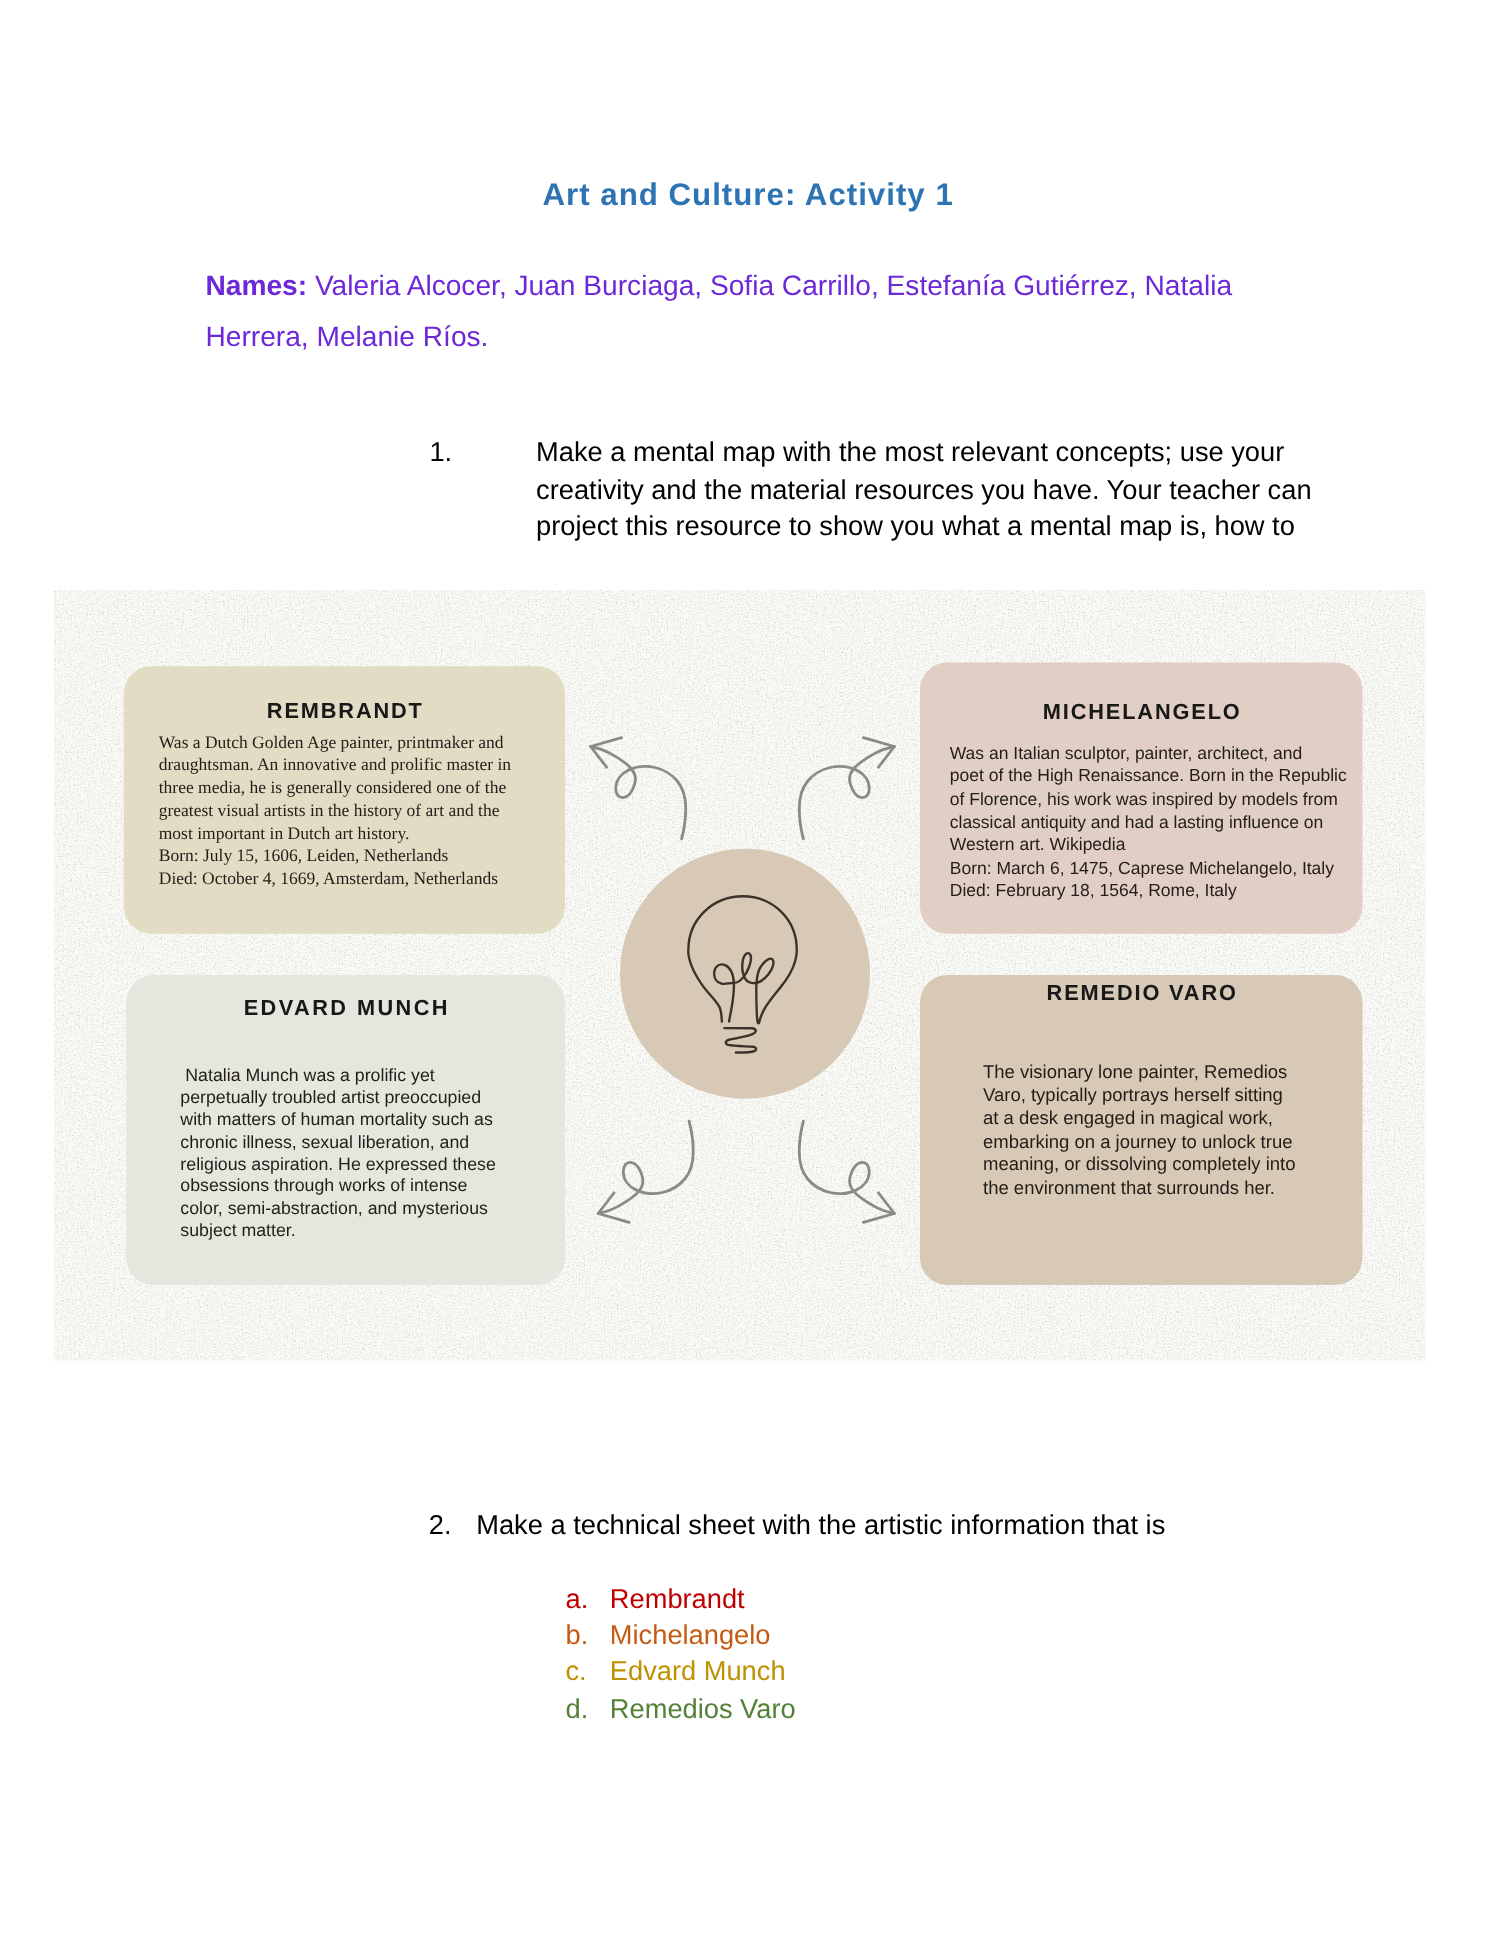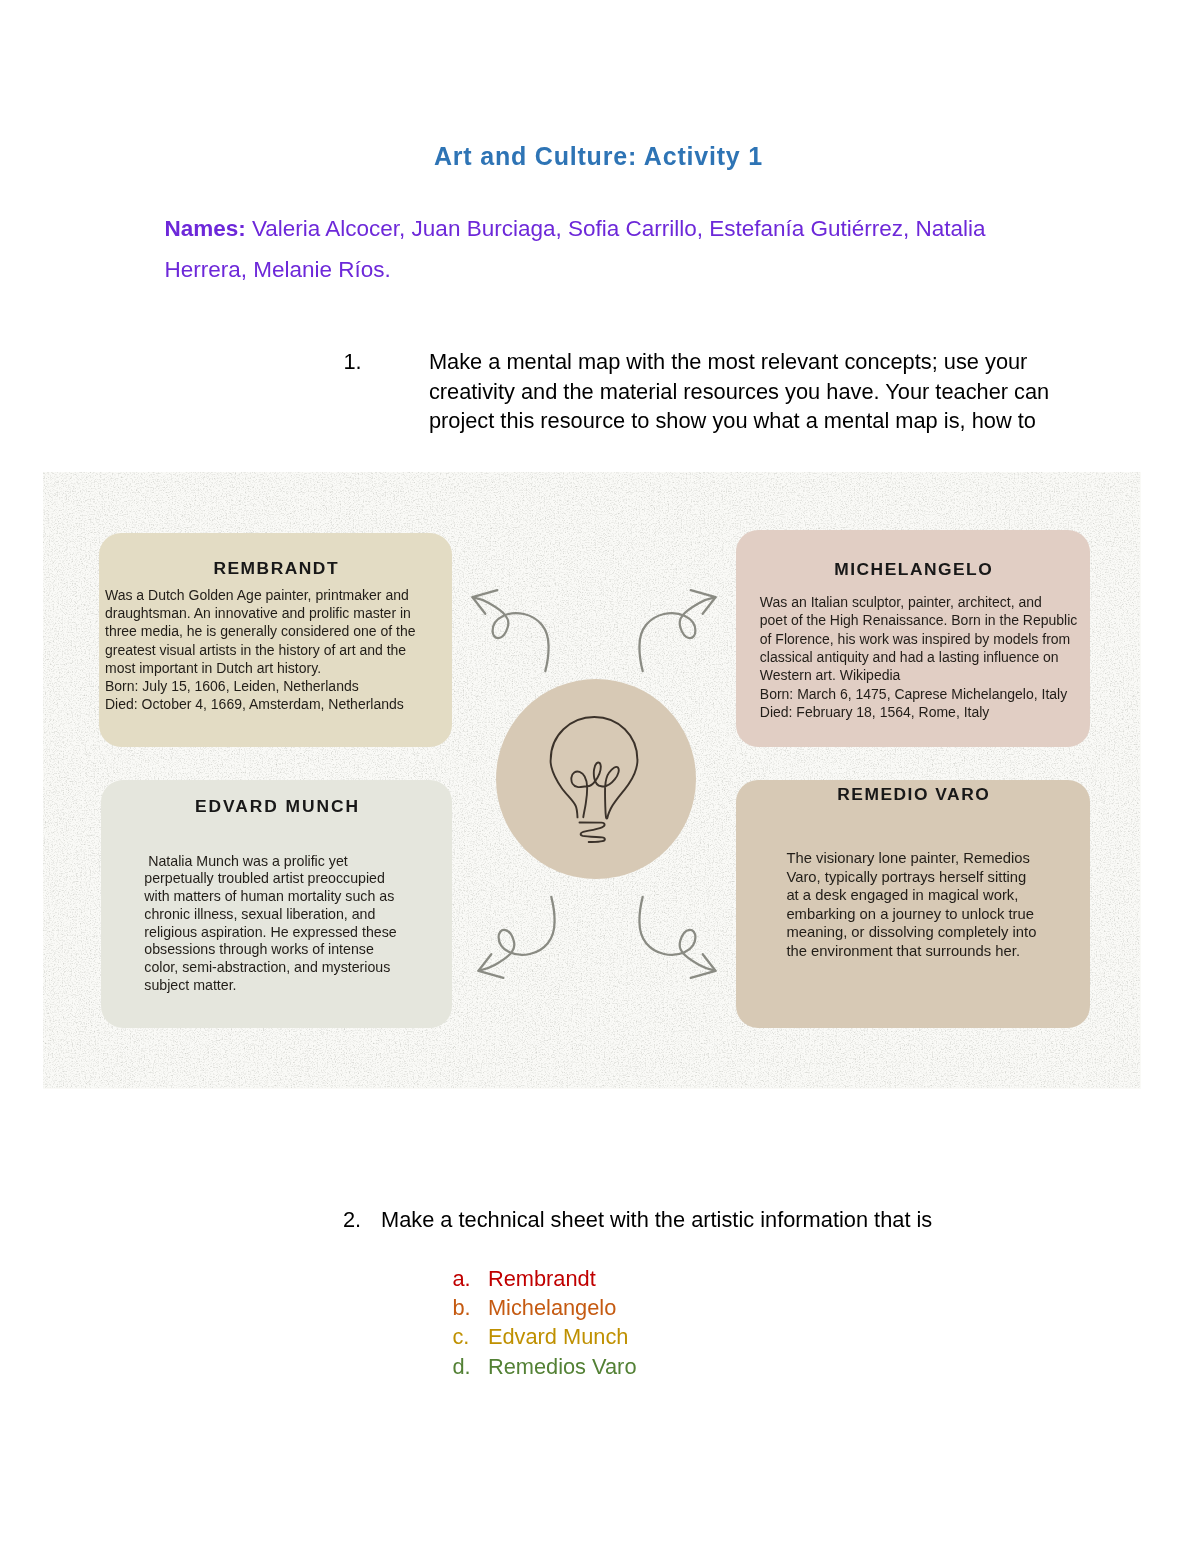--- a/index.html
+++ b/index.html
@@ -18,21 +18,21 @@
   .artist-item{position:relative;height:29.4px;}
   .amark{position:absolute;left:452.4px;}
   .aname{position:absolute;left:487.9px;}
   .mindmap{position:absolute;left:43px;top:472px;width:1098px;height:617px;background:#fafaf7;overflow:hidden;}
   .noise{position:absolute;inset:0;opacity:1;}
   .card{position:absolute;border-radius:22px;box-sizing:border-box;}
   .card .ctitle{position:absolute;left:0;right:0;font-family:"Liberation Sans",sans-serif;font-weight:bold;letter-spacing:1.5px;text-indent:1.5px;text-align:center;color:#181818;font-size:17.4px;-webkit-text-stroke:0.01px;line-height:20px;}
   .card .cbody{position:absolute;font-family:"Liberation Sans",sans-serif;color:#211d18;font-size:14px;line-height:18.2px;white-space:pre;}
   #card-rembrandt{left:56px;top:61px;width:353px;height:214px;background:#e3dcc4;}
   #card-rembrandt .ctitle{top:24.6px;}
-  #card-rembrandt .cbody{left:6px;top:53px;}
+  #card-rembrandt .cbody{left:28px;top:53px;font-family:Liberation Serif, serif;}
   #card-michelangelo{left:693px;top:58px;width:354px;height:217px;background:#e1cec4;}
   #card-michelangelo .ctitle{top:29.1px;}
   #card-michelangelo .cbody{left:23.8px;top:63.2px;line-height:18.3px;}
   #card-munch{left:58px;top:308px;width:351px;height:248px;background:#e5e6dd;}
   #card-munch .ctitle{top:15.7px;letter-spacing:1.95px;text-indent:1.95px;}
   #card-munch .cbody{left:43.3px;top:72.5px;font-size:14.2px;line-height:17.75px;}
   #card-varo{left:693px;top:308px;width:354px;height:248px;background:#d7c9b5;}
   #card-varo .ctitle{top:4px;text-align:center;}
   #card-varo .cbody{left:50.4px;top:69.2px;font-size:14.8px;line-height:18.56px;}
   .circle{position:absolute;left:453px;top:207px;width:200px;height:200px;border-radius:50%;background:#d7c9b5;}

